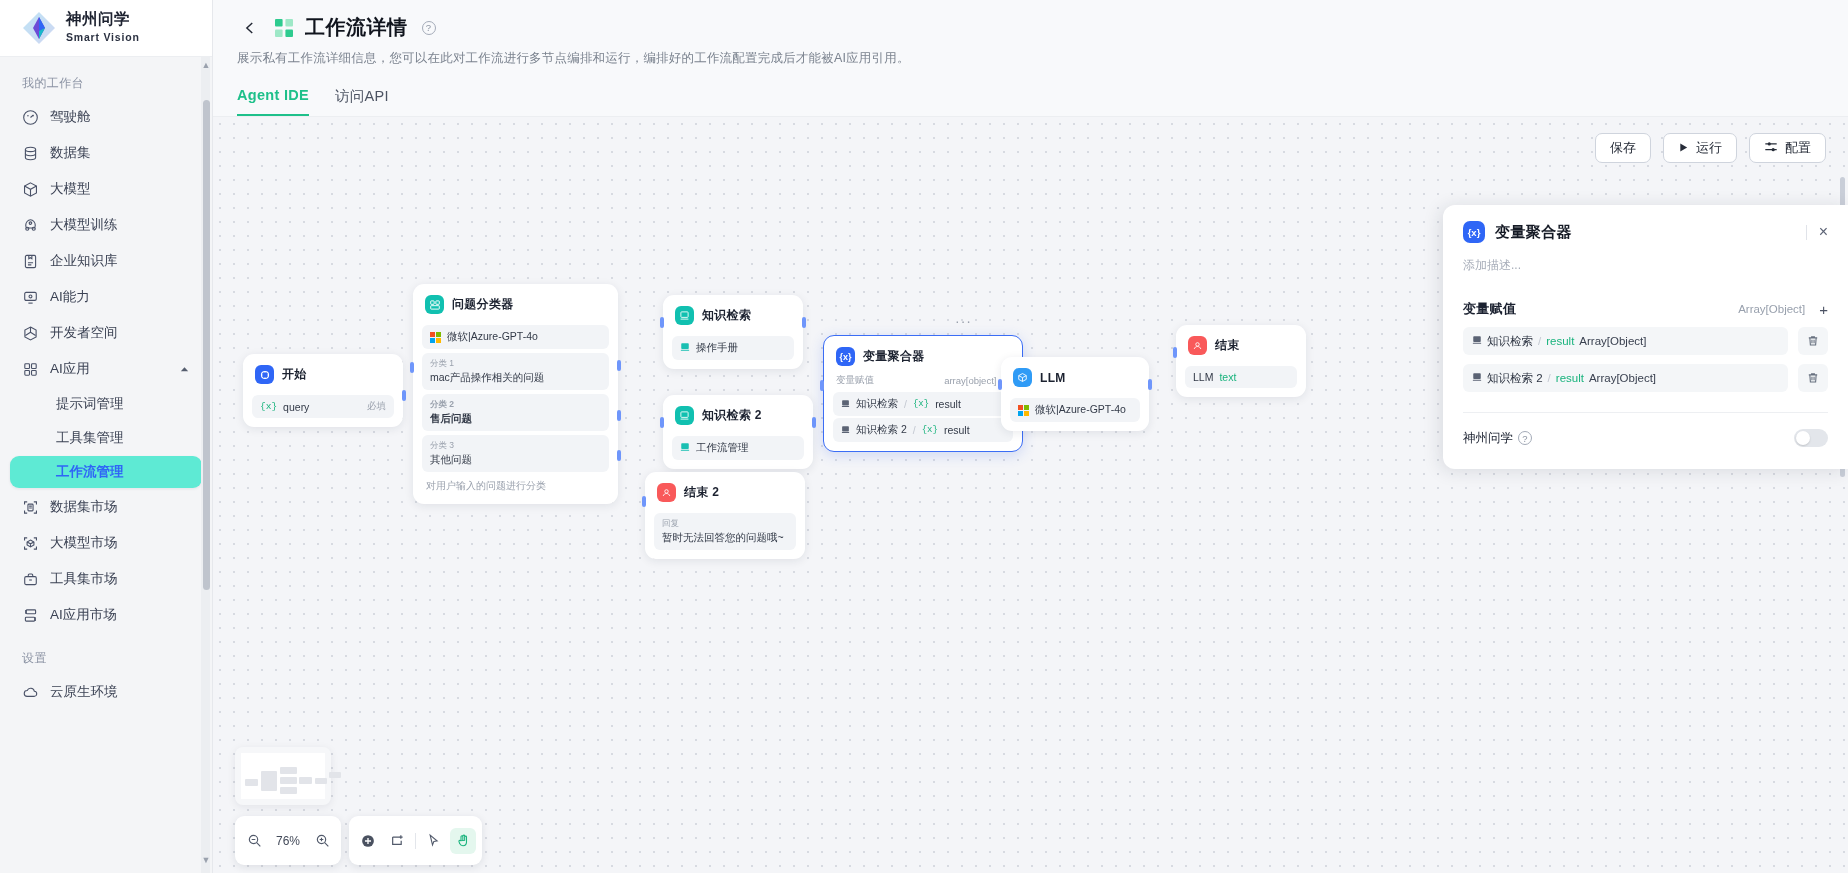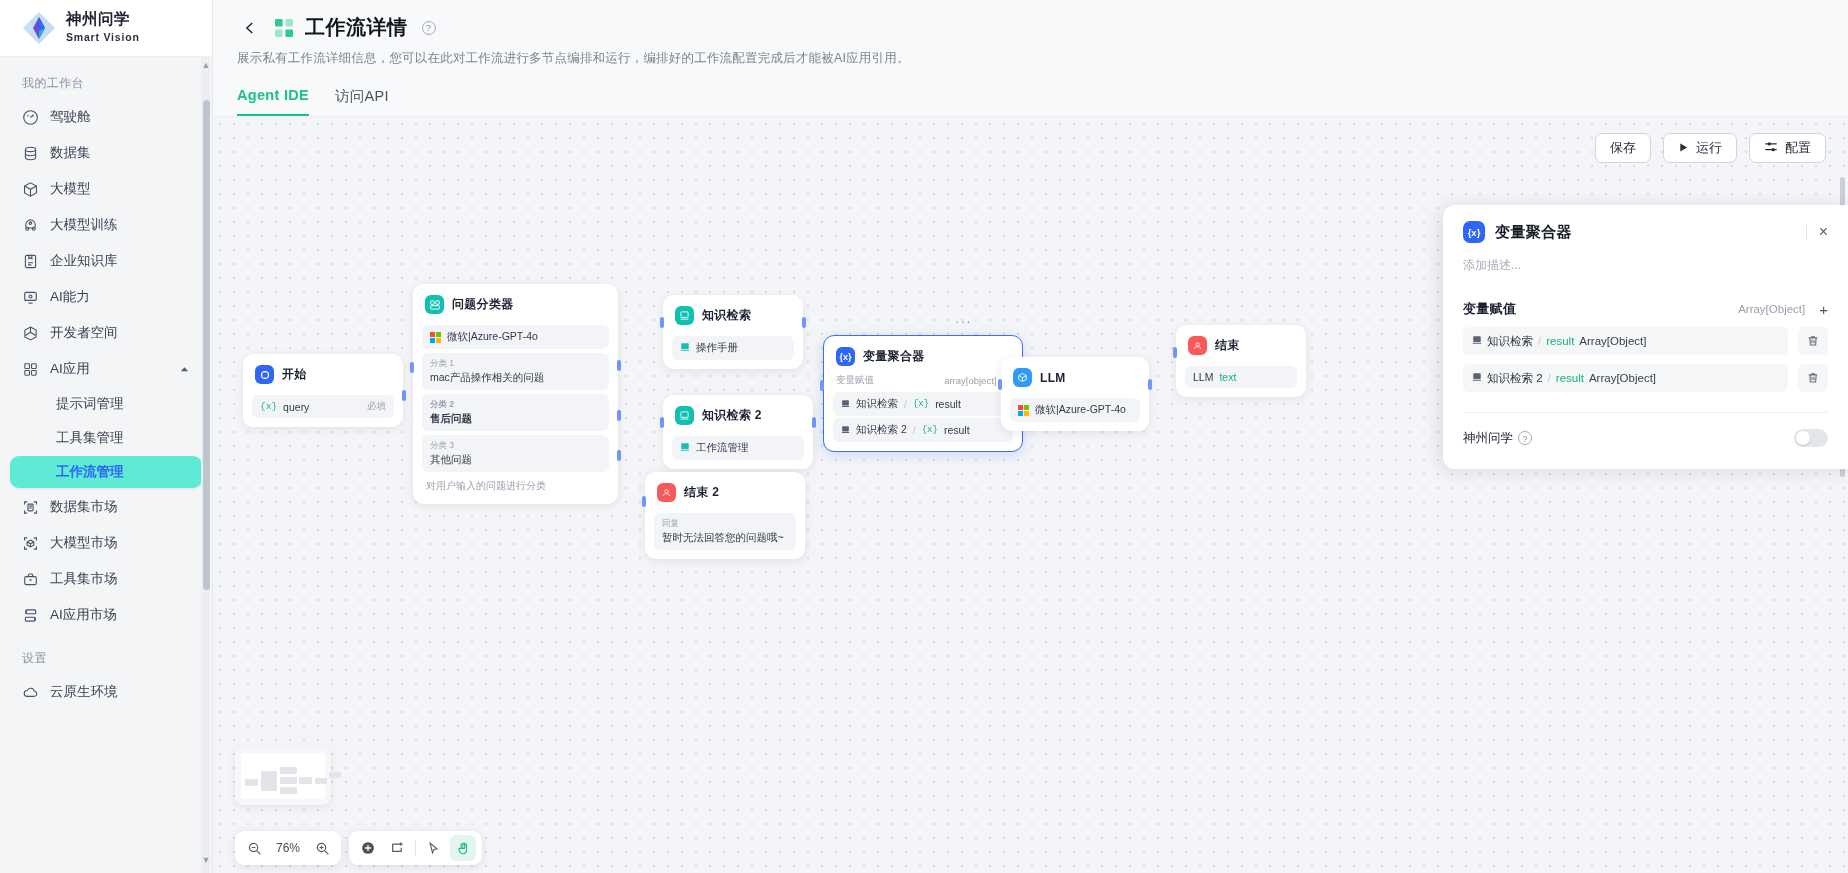--- a/index.html
+++ b/index.html
@@ -131,21 +131,21 @@
     position:absolute; left: 22px; bottom: 68px; width: 96px; height: 58px;
     background:#f6f7f9; border-radius: 8px; box-shadow: 0 2px 8px rgba(22,30,52,.08); padding: 6px;
   }
   .minimap-inner { background:#fff; width:100%; height:100%; position:relative; }
   .mm-box { position:absolute; background:#e2e4e9; border-radius:1px; }
   .zoombar {
     position:absolute; left: 22px; bottom: 8px; display:flex; gap: 8px; z-index: 30;
   }
   .zgroup {
     background:#fff; border-radius: 9px; box-shadow: 0 2px 8px rgba(22,30,52,.1);
-    display:flex; align-items:center; height: 34px; padding: 0 6px; gap: 4px;
+    display:flex; align-items:center; height: 49px; padding: 0 6px; gap: 4px;
   }
   .zbtn { width:26px; height:26px; border-radius:6px; display:flex; align-items:center; justify-content:center; color:#525a6b; cursor:pointer;}
   .zbtn.on { background:#e4f7ee; color:#19b37d; }
   .zlabel { font-size: 12px; color:#434a59; min-width: 34px; text-align:center; }
   .zsep { width:1px; height:16px; background:#e3e6eb; }
 
   
   .canvas-vscroll { position:absolute; right: 3px; top: 60px; width: 5px; height: 300px; background:#c9ced8; border-radius:3px; z-index: 25;}
 
   

